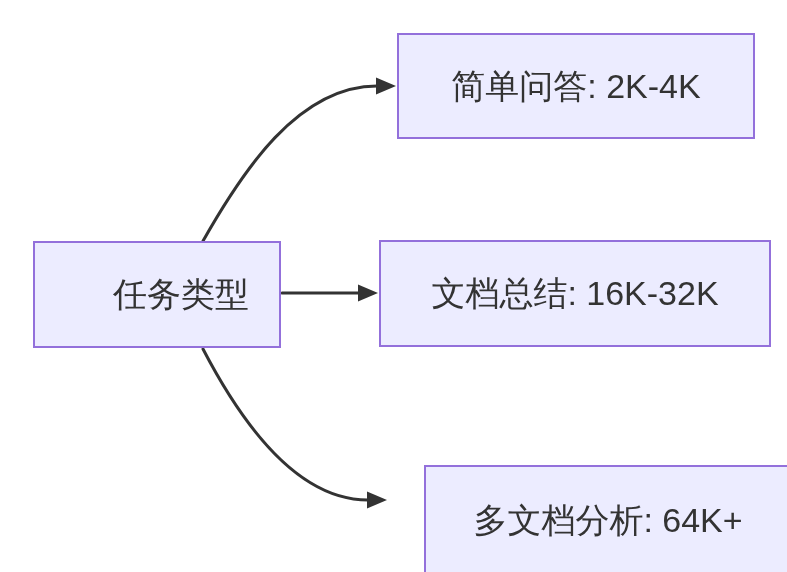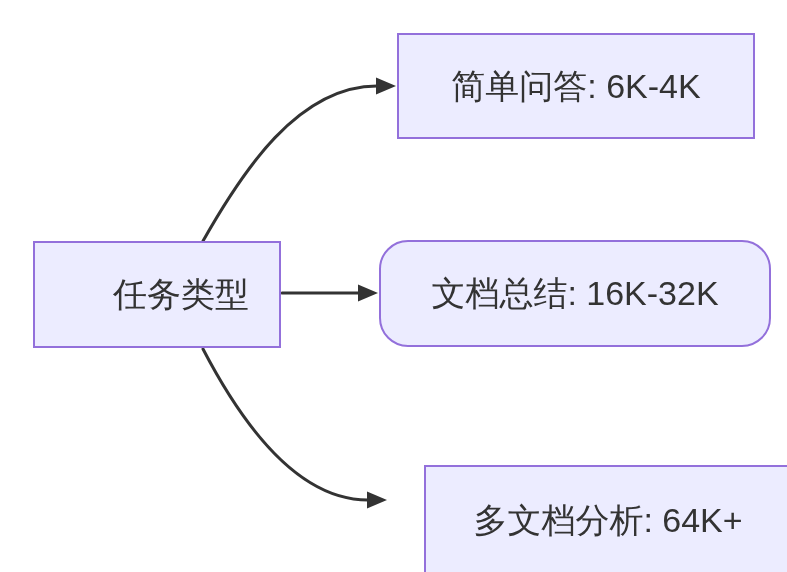--- a/index.html
+++ b/index.html
@@ -73,24 +73,24 @@
       <path class="edge-path" d="M 203 349 C 242 424, 298 500, 368 500"></path>
       <polygon class="arrowhead" points="387,500 367,491.5 367,508.5"></polygon>
     </g>
   </svg>
 
   <div class="node" style="left:33px; top:241px; width:248px; height:107px;padding-left:48px;">
     <span>任务类型</span>
   </div>
 
   <div class="node" style="left:397px; top:33px; width:358px; height:106px;">
-    <span>简单问答: 6K-4K</span>
+    <span>简单问答: 2K-4K</span>
   </div>
 
-  <div class="node" style="left:379px; top:240px; width:392px; height:107px;border-radius:29px;">
+  <div class="node" style="left:379px; top:240px; width:392px; height:107px;">
     <span>文档总结: 16K-32K</span>
   </div>
 
   <div class="node" style="left:388px; top:465px; width:368px; height:110px;margin-left:36px;">
     <span>多文档分析: 64K+</span>
   </div>
 
 </div>
 
 </body></html>

